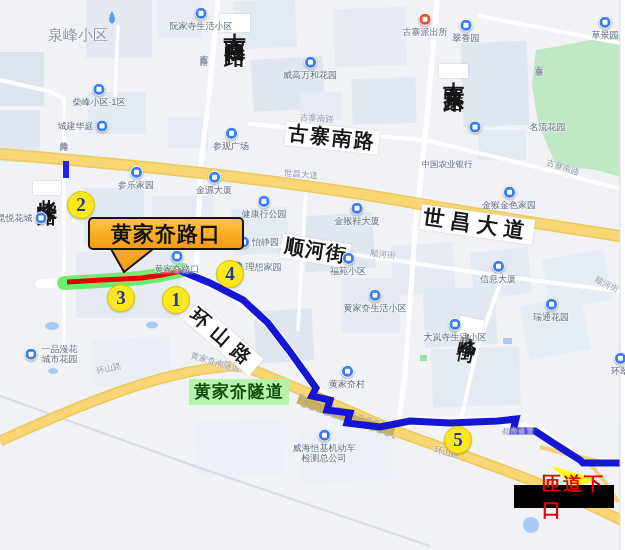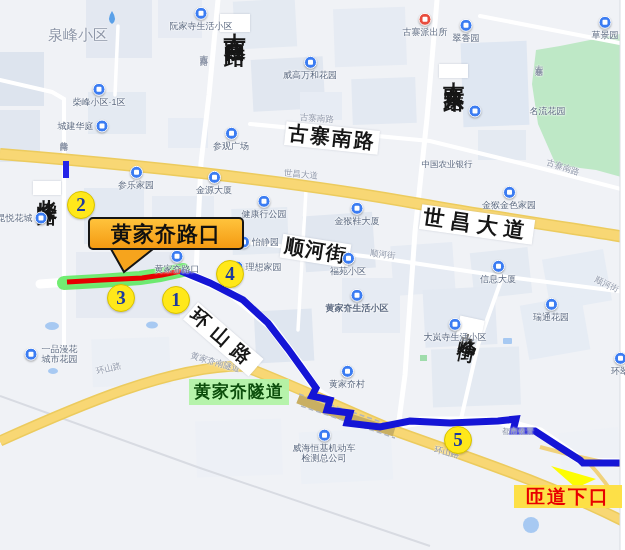--- a/index.html
+++ b/index.html
@@ -32,22 +32,22 @@
   .marker{z-index:6;width:26px;height:26px;border-radius:50%;background:#ffe81a;
           border:1px solid #d9c300;color:#1d3a9e;display:flex;align-items:center;justify-content:center;
           font:600 19px "Liberation Serif",serif;transform:translate(-50%,-50%);
           box-shadow:0 1px 2px rgba(0,0,0,.2);}
   
   .construction-callout{z-index:7;width:152px;height:29px;display:flex;align-items:center;justify-content:center;
           background:linear-gradient(180deg,#ffc33c,#f49a12);border:2px solid #151515;border-radius:5px;
           font:700 21px "Liberation Serif",serif;color:#101010;letter-spacing:1px;}
   .tunnel-callout{z-index:7;padding:1px 5px 2px;background:rgba(178,242,166,.95);
           font:700 17px "Liberation Serif",serif;color:#0b4d0b;letter-spacing:1px;}
-  .ramp-callout{z-index:7;width:108px;height:23px;display:flex;align-items:center;justify-content:center;
-          background:#fde047;font:700 19px "Liberation Serif",serif;color:#e80000;letter-spacing:2px;}
+  .ramp-callout{z-index:7;width:72px;height:23px;display:flex;align-items:center;justify-content:center;
+          background:#000000;font:700 19px "Liberation Serif",serif;color:#e80000;letter-spacing:2px;padding-left:28px;}
   .blue-tick{z-index:5;width:6px;height:17px;background:#2424e8;}
 </style>
 </head>
 <body>
 
 <div id="stage">
 
   <svg width="625" height="550" viewBox="0 0 625 550">
     <rect x="0" y="0" width="625" height="550" fill="#f0f2f6"></rect>
 
@@ -187,21 +187,21 @@
       <span class="plbl">柴峰小区·1区</span>
     </div>
   <div class="ol poi row" style="left:83px;top:126px;">
       <span class="plbl">城建华庭</span>
       <span class="dot"></span>
     </div>
   <div class="ol poi" style="left:231px;top:139px;">
       <span class="dot"></span>
       <span class="plbl">参观广场</span>
     </div>
-  <div class="ol poi row" style="left:517px;top:111px;gap:48px;">
+  <div class="ol poi row" style="left:517px;top:127px;gap:48px;">
       <span class="dot"></span>
       <span class="plbl">名流花园</span>
     </div>
   <div class="ol poi" style="left:136px;top:178px;">
       <span class="dot"></span>
       <span class="plbl">参乐家园</span>
     </div>
   <div class="ol poi" style="left:214px;top:183px;">
       <span class="dot"></span>
       <span class="plbl">金源大厦</span>
@@ -231,21 +231,21 @@
       <span class="plbl">理想家园</span>
     </div>
   <div class="ol poi" style="left:348px;top:264px;">
       <span class="dot"></span>
       <span class="plbl">福苑小区</span>
     </div>
   <div class="ol poi" style="left:498px;top:272px;">
       <span class="dot"></span>
       <span class="plbl">信息大厦</span>
     </div>
-  <div class="ol poi" style="left:357px;top:301px;font-weight:bold;">
+  <div class="ol poi" style="left:375px;top:301px;">
       <span class="dot"></span>
       <span class="plbl">黄家夼生活小区</span>
     </div>
   <div class="ol poi" style="left:551px;top:310px;">
       <span class="dot"></span>
       <span class="plbl">瑞通花园</span>
     </div>
   <div class="ol poi" style="left:455px;top:330px;">
       <span class="dot"></span>
       <span class="plbl">大岚寺生活小区</span>

